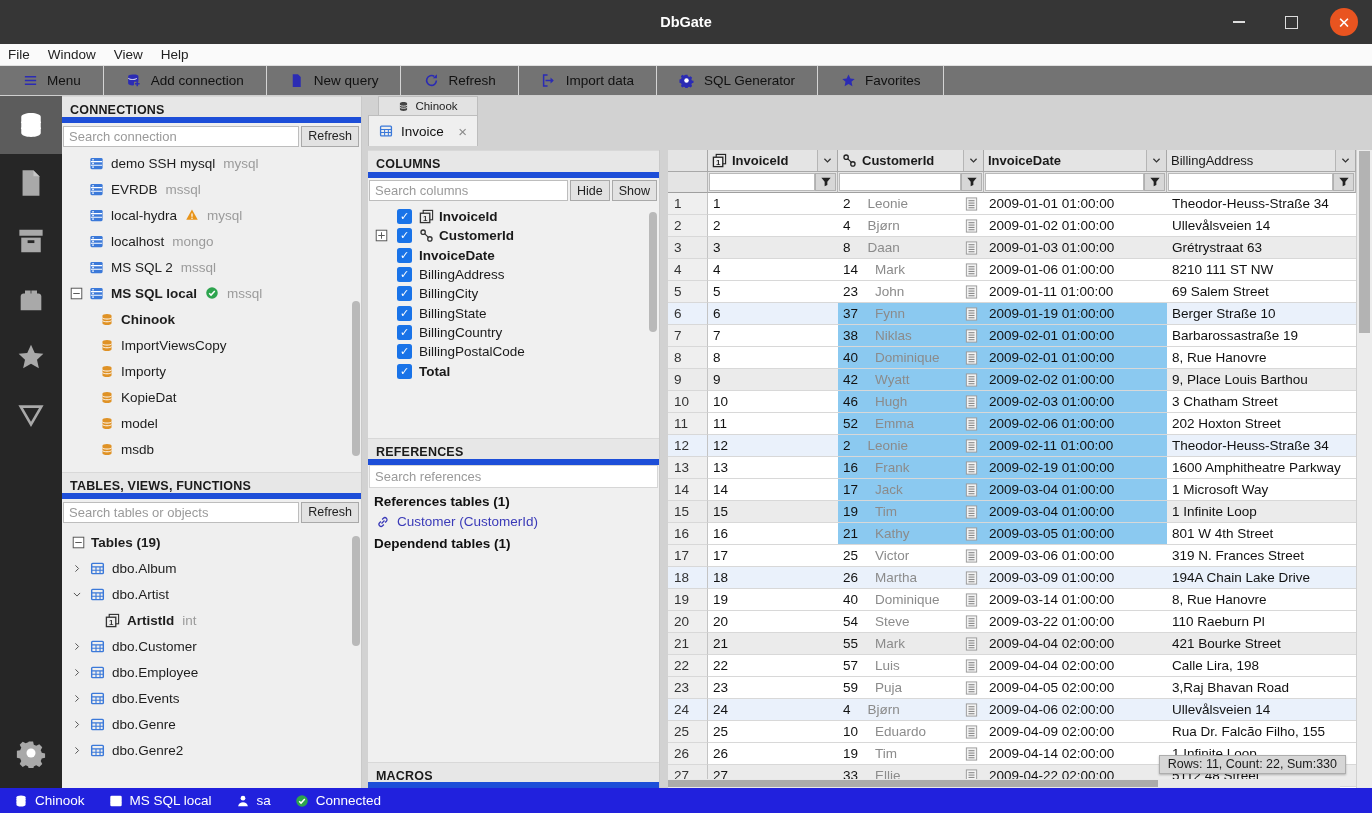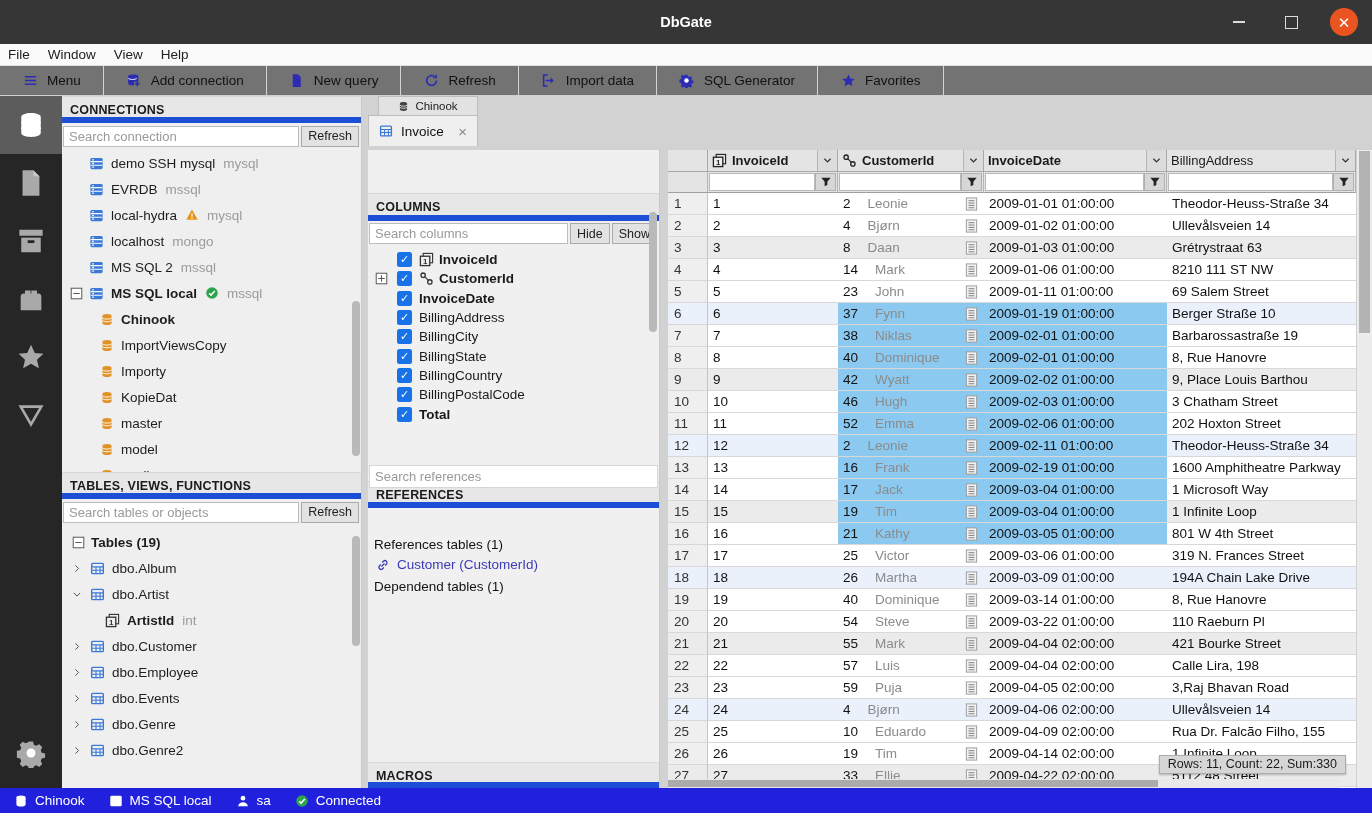--- a/index.html
+++ b/index.html
@@ -58,28 +58,28 @@
   .main { position:absolute; left:362px; top:96px; right:0; bottom:25px; background:#d2d2d2; }
   .tab-grouprow { position:absolute; left:0; top:0; right:0; height:19px; }
   .tab-group { position:absolute; left:16px; top:0; width:100px; height:19px; background:#e2e2e2; border:1px solid #bdbdbd; border-bottom:none; display:flex; align-items:center; justify-content:center; gap:6px; font-size:11.5px; color:#222; }
   .tab-group svg { width:11px; height:11px; }
   .tabrow { position:absolute; left:0; top:19px; right:0; height:31px; }
   .tab { position:absolute; left:6px; top:0; width:110px; height:31px; background:#efefef; border:1px solid #bdbdbd; border-bottom:none; display:flex; align-items:center; padding:0 10px; gap:8px; font-size:13.5px; color:#111; }
   .tab svg { width:14px; height:14px; }
   .tab .close-x { margin-left:auto; color:#8a8a8a; font-size:15px; }
 
   .panelcol { position:absolute; left:6px; top:54px; width:292px; bottom:0; background:#f0f0f0; border-right:1px solid #c9c9c9; }
-  .pc-abs { position:absolute; left:0; right:0;margin-top:43px; }
+  .pc-abs { position:absolute; left:0; right:0; }
   .chk-row { height:19.3px; display:flex; align-items:center; font-size:13.5px; }
   .chk-row .exp { width:13px; margin-left:7px; margin-right:9px; display:inline-flex; }
   .chk-row .spacer-exp { width:29px; }
   .checkbox { width:15px; height:15px; background:#1973e8; border-radius:2.5px; display:inline-flex; align-items:center; justify-content:center; color:#fff; font-size:11px; margin-right:7px; }
   .chk-row .cicon { width:15px; height:15px; margin-right:5px; display:inline-flex; }
   .chk-row .clabel.bold { font-weight:bold; }
-  .ref-heading { font-weight:normal; font-size:13.5px; padding:4px 6px 2px; color:#111; }
+  .ref-heading { font-weight:bold; font-size:13.5px; padding:4px 6px 2px; color:#111; }
   .ref-link { display:flex; align-items:center; gap:7px; padding:3px 6px 3px 8px; color:#3a3ab8; font-size:13.5px; }
   .ref-link svg { width:14px; height:14px; }
   .search-plain { height:22px; background:#fff; border:1px solid #d6d6d6; font-size:13px; padding:0 5px; color:#9a9a9a; display:flex; align-items:center; }
 
   
   .grid { position:absolute; left:306px; top:54px; right:0; bottom:0; background:#fff; }
   .grid-inner { position:absolute; left:0; top:0; right:16px; bottom:0; overflow:hidden; }
   .grow { display:grid; grid-template-columns:40px 130px 146px 183px 1fr; }
   .ghead { height:22px; background:#e4e4e4; }
   .ghead .hcell { border-right:1px solid #a8a8a8; border-bottom:1px solid #a8a8a8; display:flex; align-items:center; padding-left:4px; overflow:hidden; }
@@ -388,29 +388,20 @@
     <span class="lbl">Importy</span>
       </div>
       <div class="trow" style="padding-left:38px">
     <span class="icon-flex nicon" style="width:14px;height:14px">
           <svg viewBox="0 0 16 16" xmlns="http://www.w3.org/2000/svg">
             <path fill="#df9226" d="M8 1.6C5 1.6 2.8 2.5 2.8 3.7v8.6c0 1.2 2.2 2.1 5.2 2.1s5.2-.9 5.2-2.1V3.7C13.2 2.5 11 1.6 8 1.6z"></path>
             <path d="M2.9 6.3c1 .8 2.9 1.2 5.1 1.2s4.1-.4 5.1-1.2M2.9 9.4c1 .8 2.9 1.2 5.1 1.2s4.1-.4 5.1-1.2" fill="none" stroke="#fff" stroke-width="1.1"></path>
           </svg>
         </span>
     <span class="lbl">KopieDat</span>
-      </div>
-      <div class="trow" style="padding-left:38px">
-    <span class="icon-flex nicon" style="width:14px;height:14px">
-          <svg viewBox="0 0 16 16" xmlns="http://www.w3.org/2000/svg">
-            <path fill="#df9226" d="M8 1.6C5 1.6 2.8 2.5 2.8 3.7v8.6c0 1.2 2.2 2.1 5.2 2.1s5.2-.9 5.2-2.1V3.7C13.2 2.5 11 1.6 8 1.6z"></path>
-            <path d="M2.9 6.3c1 .8 2.9 1.2 5.1 1.2s4.1-.4 5.1-1.2M2.9 9.4c1 .8 2.9 1.2 5.1 1.2s4.1-.4 5.1-1.2" fill="none" stroke="#fff" stroke-width="1.1"></path>
-          </svg>
-        </span>
-    <span class="lbl">master</span>
       </div>
       <div class="trow" style="padding-left:38px">
     <span class="icon-flex nicon" style="width:14px;height:14px">
           <svg viewBox="0 0 16 16" xmlns="http://www.w3.org/2000/svg">
             <path fill="#df9226" d="M8 1.6C5 1.6 2.8 2.5 2.8 3.7v8.6c0 1.2 2.2 2.1 5.2 2.1s5.2-.9 5.2-2.1V3.7C13.2 2.5 11 1.6 8 1.6z"></path>
             <path d="M2.9 6.3c1 .8 2.9 1.2 5.1 1.2s4.1-.4 5.1-1.2M2.9 9.4c1 .8 2.9 1.2 5.1 1.2s4.1-.4 5.1-1.2" fill="none" stroke="#fff" stroke-width="1.1"></path>
           </svg>
         </span>
     <span class="lbl">model</span>
       </div>

